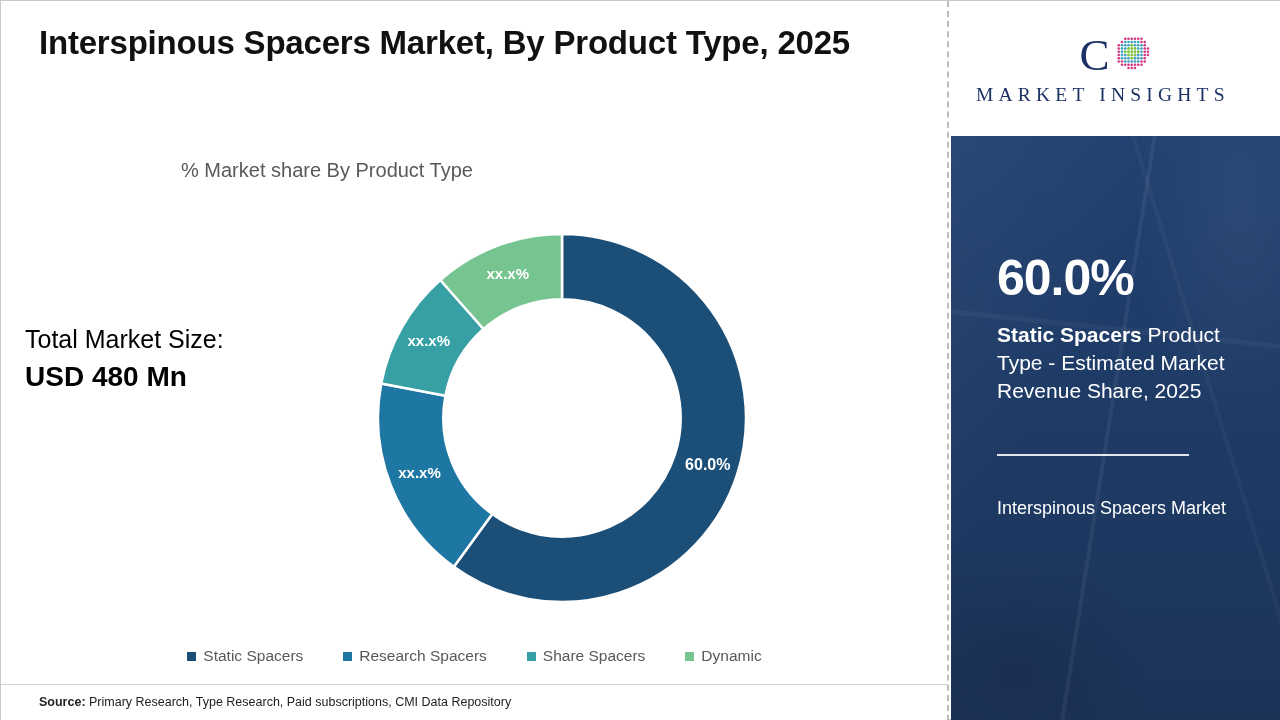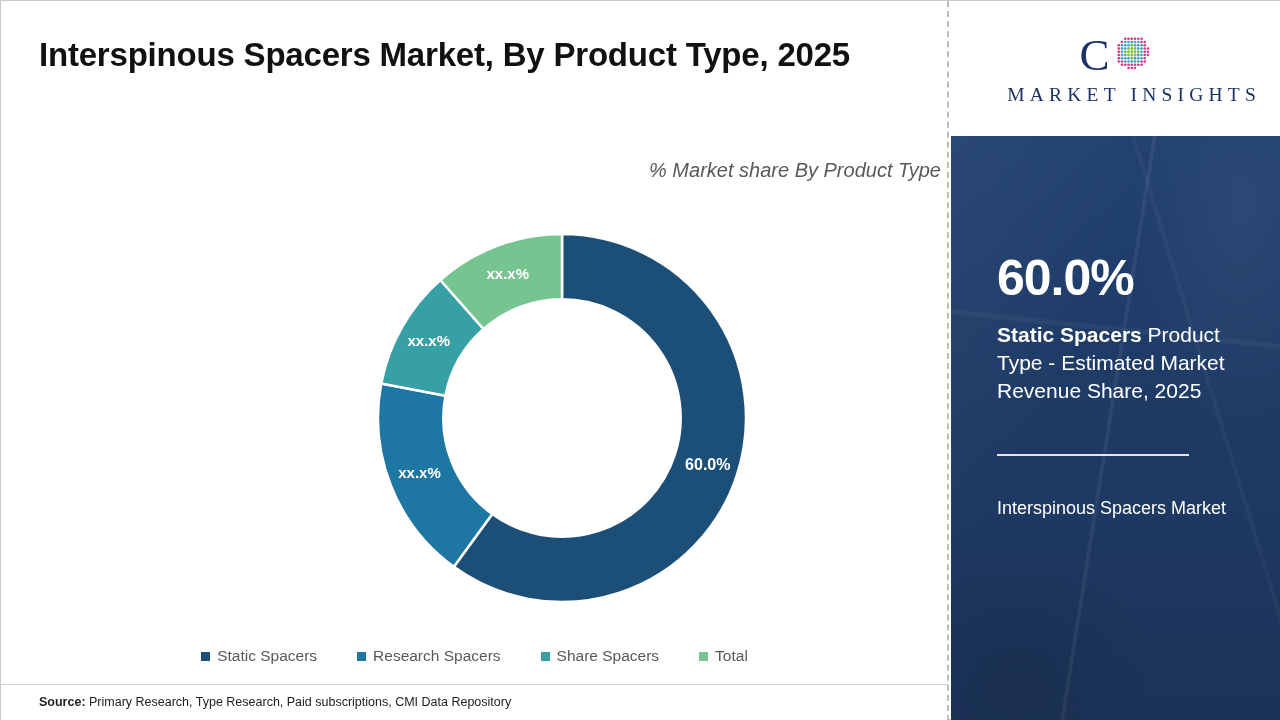--- a/index.html
+++ b/index.html
@@ -16,28 +16,28 @@
     border:1px solid #c9c9c9;
     box-sizing:border-box;
   }
 
   
   .left-panel{
     position:absolute;left:0;top:0;width:947px;height:720px;
     background:#fff;
   }
   .page-title{
-    position:absolute;left:38px;top:30px;width:860px;
+    position:absolute;left:38px;top:18px;width:860px;
     font-size:33px;font-weight:bold;line-height:1.45;
     color:#111111;letter-spacing:-0.2px;
   }
   .chart-subtitle{
     position:absolute;left:180px;top:158px;width:760px;
-    text-align:right;
-    font-size:20px;color:#595959;font-weight:400;font-style:italic;
+    text-align:left;
+    font-size:20px;color:#595959;font-weight:400;
   }
   .total-market{
     position:absolute;left:24px;top:322px;width:280px;
     color:#000000;line-height:1.28;
   }
   .total-market .tm-label{font-size:25px;font-weight:400;display:block;}
   .total-market .tm-value{font-size:28px;font-weight:bold;display:block;margin-top:4px;}
 
   
   .donut-wrap{
@@ -88,21 +88,21 @@
     display:flex;align-items:center;justify-content:center;
   }
   .logo-inner{width:290px;}
   .logo-word{
     display:flex;align-items:center;justify-content:center;
     color:#1C3264;font-family:"Liberation Serif", serif;
     font-size:45px;letter-spacing:1px;line-height:1;
   }
   .logo-globe{display:inline-block;margin:0 1px;}
   .logo-sub{
-    margin-top:4px;text-align:right;
+    margin-top:4px;text-align:left;
     color:#1C3264;font-family:"Liberation Serif", serif;
     font-size:19.5px;letter-spacing:5.2px;
     padding-left:5px;
   }
 
   
   .stat-panel{
     position:absolute;left:950px;top:135px;width:330px;height:585px;
     background:#1F3A66;
     overflow:hidden;
@@ -145,20 +145,24 @@
 <body>
 
 <div id="root">
 
   <div class="left-panel">
 
     <div class="page-title">Interspinous Spacers Market, By Product Type, 2025</div>
 
     <div class="chart-subtitle">% Market share By Product Type</div>
 
+    <div class="total-market">
+      <span class="tm-label">Total Market Size:</span>
+      <span class="tm-value">USD 480 Mn</span>
+    </div>
 
     <div class="donut-wrap">
       <svg width="384" height="384" viewBox="0 0 384 384">
         <g id="donut-slices">
             <path d="M 192 8 A 184 184 0 1 1 83.84751357818496 340.8591269649903 L 122.2416462579293 288.0141368924188 A 118.68 118.68 0 1 0 192 73.32 Z" fill="#1C4F78" stroke="#ffffff" stroke-width="2.5"></path>
             <path d="M 83.84751357818496 340.8591269649903 A 184 184 0 0 1 11.259145865921283 157.52183811622663 L 75.42214908351923 169.76158558496618 A 118.68 118.68 0 0 0 122.2416462579293 288.0141368924188 Z" fill="#1E76A3" stroke="#ffffff" stroke-width="2.5"></path>
             <path d="M 11.259145865921283 157.52183811622663 A 184 184 0 0 1 70.31861678044811 53.97956318799538 L 113.51550782338903 102.97681825625702 A 118.68 118.68 0 0 0 75.42214908351923 169.76158558496618 Z" fill="#36A0A5" stroke="#ffffff" stroke-width="2.5"></path>
             <path d="M 70.31861678044811 53.97956318799538 A 184 184 0 0 1 191.99999999999997 8 L 191.99999999999997 73.32 A 118.68 118.68 0 0 0 113.51550782338903 102.97681825625702 Z" fill="#76C490" stroke="#ffffff" stroke-width="2.5"></path>
           </g>
         <g id="donut-labels">
@@ -178,21 +182,21 @@
         <div class="legend-item">
           <span class="legend-swatch" style="background: rgb(30, 118, 163);"></span>
           <span class="legend-text">Research Spacers</span>
         </div>
         <div class="legend-item">
           <span class="legend-swatch" style="background: rgb(54, 160, 165);"></span>
           <span class="legend-text">Share Spacers</span>
         </div>
         <div class="legend-item">
           <span class="legend-swatch" style="background: rgb(118, 196, 144);"></span>
-          <span class="legend-text">Total</span>
+          <span class="legend-text">Dynamic</span>
         </div>
       </div>
 
     <div class="source-rule"></div>
     <div class="source-line">
       <b>Source:</b><span> Primary Research, Type Research, Paid subscriptions, CMI Data Repository</span>
     </div>
   </div>
 
   <div class="dashed-divider"></div>

